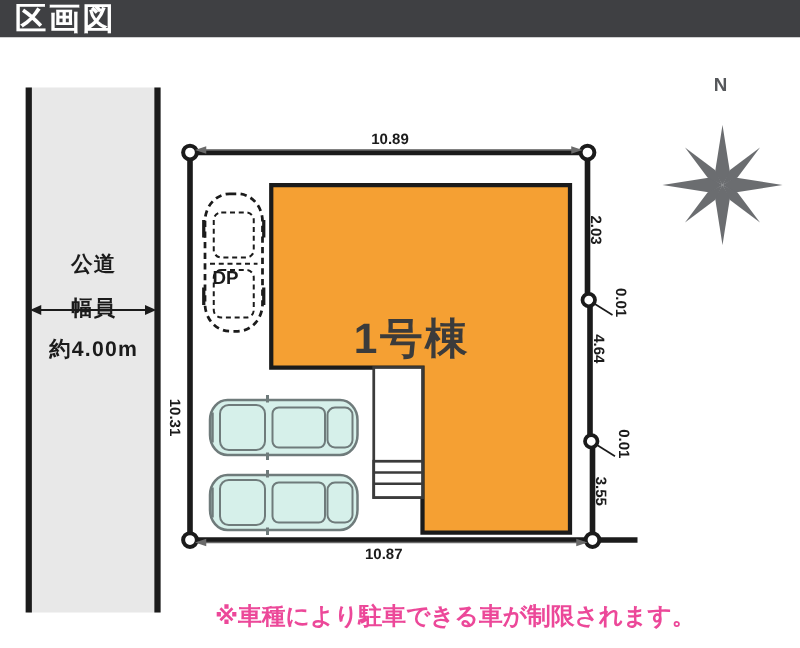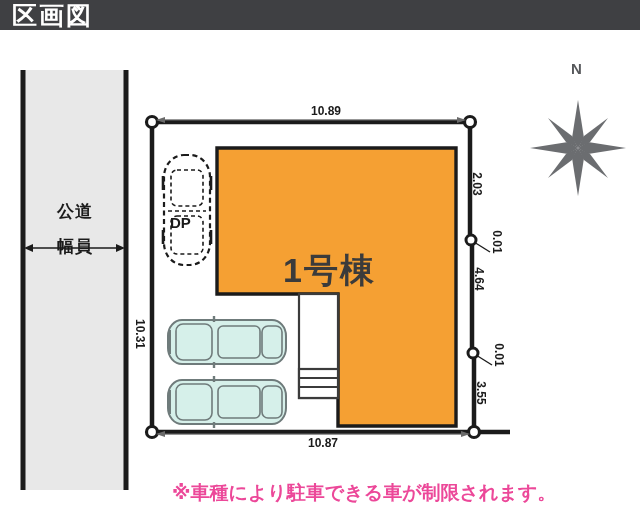--- a/index.html
+++ b/index.html
@@ -210,28 +210,29 @@
           <polygon points="-30,-30 -6,-12 0,0 -12,-6"></polygon>
           <polygon points="30,-30 6,-12 0,0 12,-6"></polygon>
           <polygon points="-30,30 -6,12 0,0 -12,6"></polygon>
           <polygon points="30,30 6,12 0,0 12,6"></polygon>
         </g>
       </g>
     </svg>
 
     <div class="lbl road-label" style="left:22px; top:170px; width:106px;">公道</div>
     <div class="lbl road-label" style="left:22px; top:205px; width:106px;">幅員</div>
+    <div class="lbl road-label" style="left:16px; top:238px; width:118px;">約4.00m</div>
 
     <div class="lbl bldg-label" style="left:283px; top:186px;">1号棟</div>
 
     <div class="lbl dp-label" style="left:170px; top:172px;margin-top:12px;">DP</div>
 
-    <div class="lbl dim" style="left:297px; top:74px;margin-left:14px;">10.89</div>
-
-    <div class="lbl dim" style="left:308px; top:406px;text-align:right;">10.87</div>
+    <div class="lbl dim" style="left:297px; top:74px;">10.89</div>
+
+    <div class="lbl dim" style="left:292px; top:406px;text-align:right;">10.87</div>
 
     <div class="lbl dim dim-v" style="left:123px; top:297px; width:34px; text-align:center;">10.31</div>
 
     <div class="lbl dim dim-v" style="left:462px; top:147px; width:30px; text-align:center;">2.03</div>
 
     <div class="lbl dim dim-v" style="left:482px; top:205px; width:30px; text-align:center;">0.01</div>
 
     <div class="lbl dim dim-v" style="left:464px; top:242px; width:30px; text-align:center;">4.64</div>
 
     <div class="lbl dim dim-v" style="left:484px; top:318px; width:30px; text-align:center;">0.01</div>

